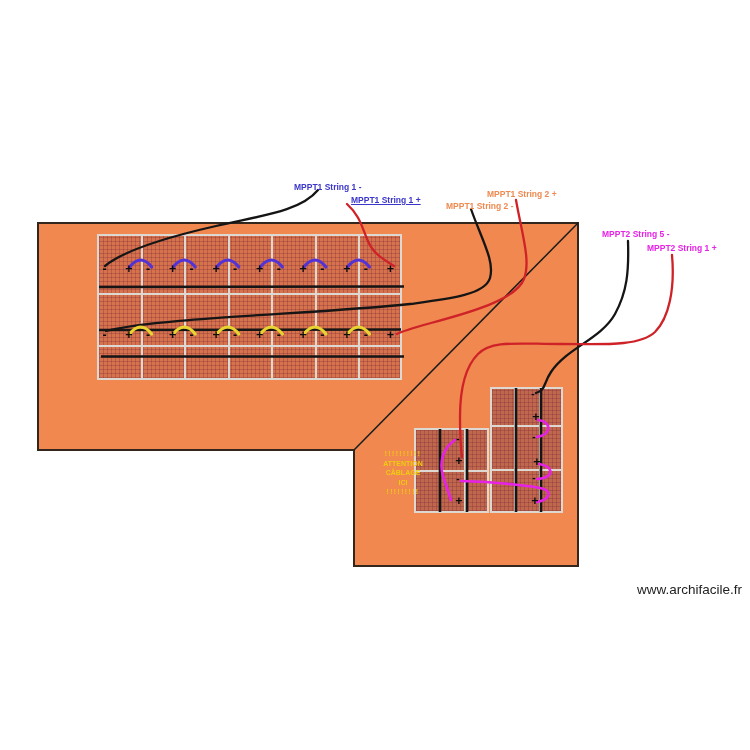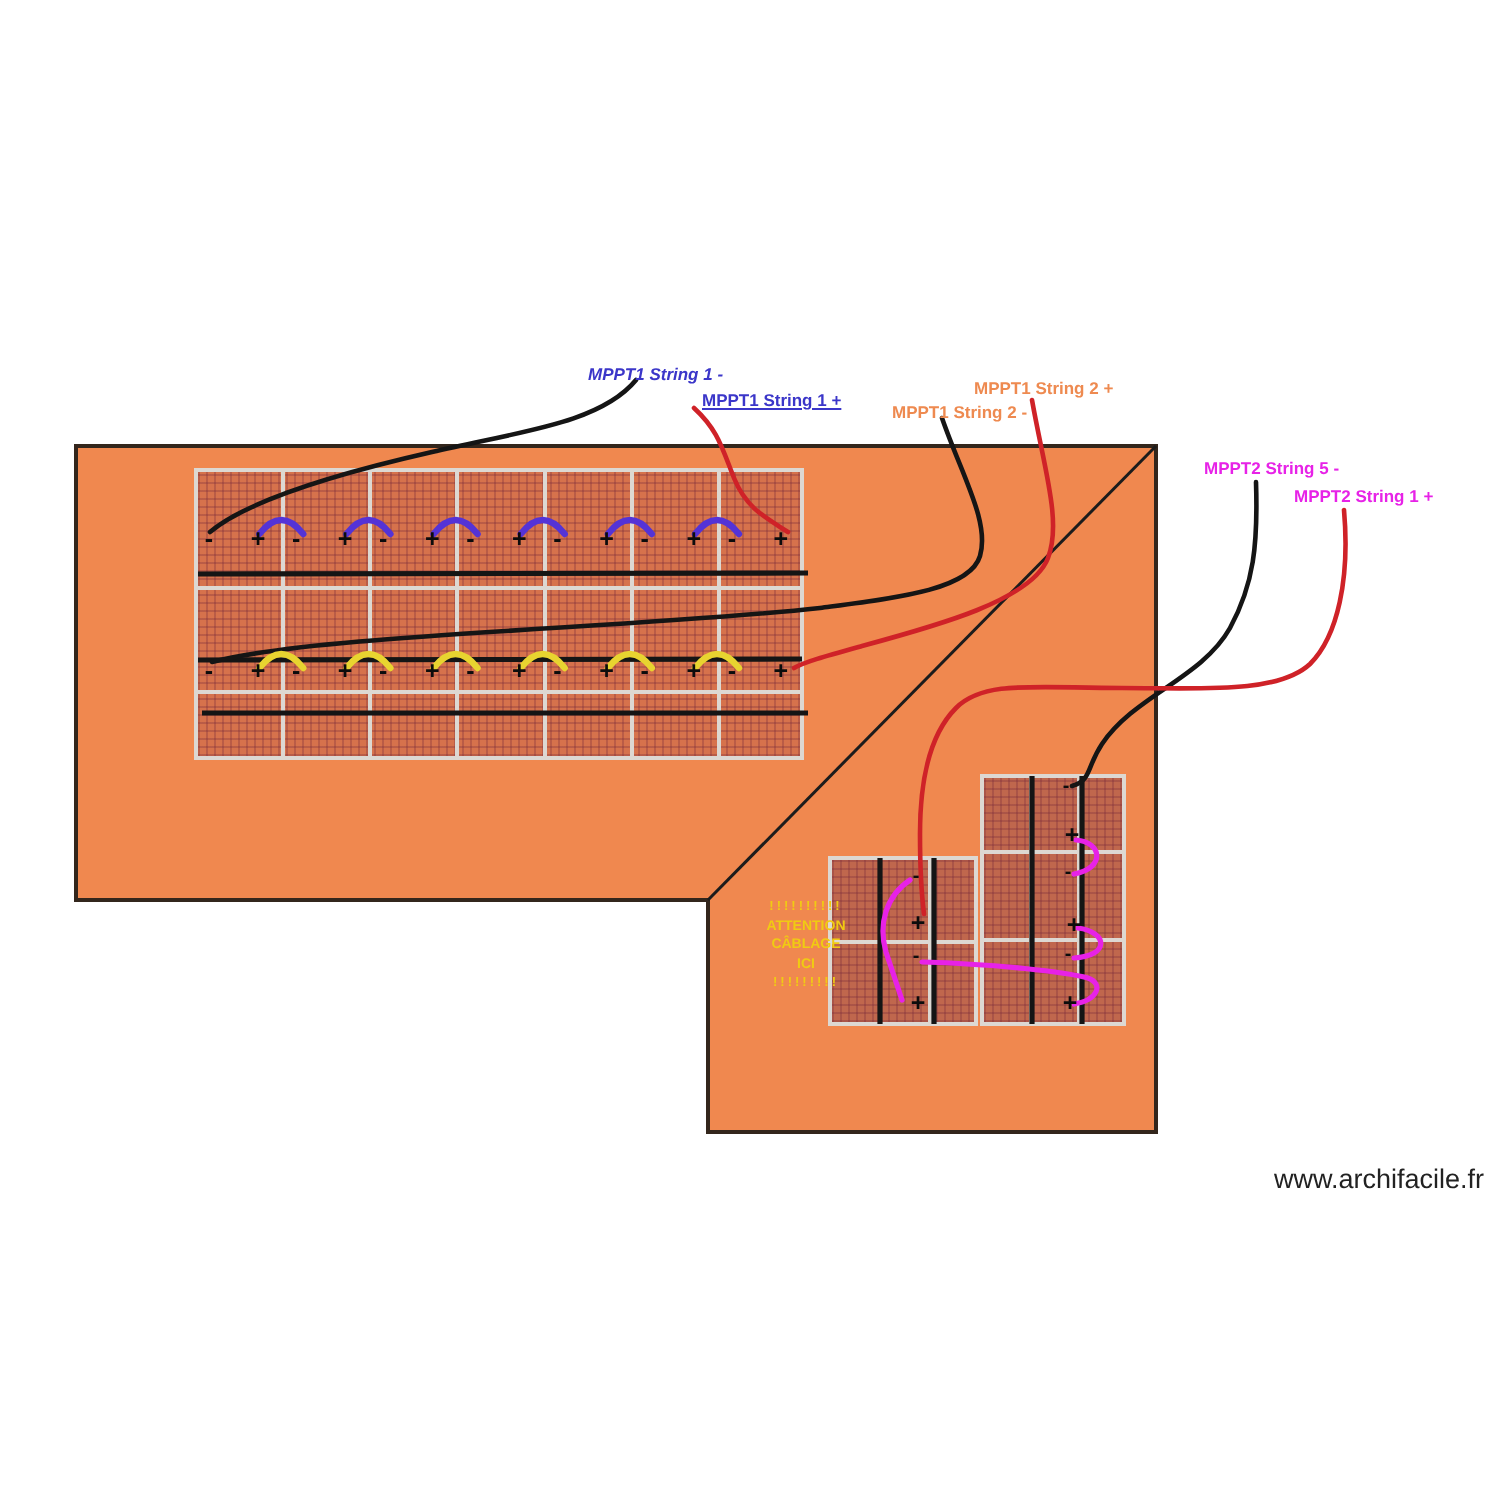--- a/index.html
+++ b/index.html
@@ -137,21 +137,21 @@
       <span class="t t-small" style="left: 458px; top: 479px;">-</span>
       <span class="t" style="left: 459px; top: 502px;">+</span>
       <span class="t t-small" style="left: 533px; top: 394px;">-</span>
       <span class="t" style="left: 536px; top: 418px;">+</span>
       <span class="t t-small" style="left: 534px; top: 437px;">-</span>
       <span class="t" style="left: 537px; top: 463px;">+</span>
       <span class="t t-small" style="left: 534px; top: 478px;">-</span>
       <span class="t" style="left: 535px; top: 502px;">+</span>
     </div>
 
-  <div class="lbl" style="left: 294px; top: 182px; color: rgb(59, 54, 201); font-style: italic;">MPPT1 String 1 -</div>
+  <div class="lbl" style="left: 294px; top: 182px; color: rgb(59, 54, 201);">MPPT1 String 1 -</div>
   <div class="lbl" style="left: 351px; top: 195px; color: rgb(59, 54, 201); text-decoration: underline;">MPPT1 String 1 +</div>
   <div class="lbl" style="left: 487px; top: 189px; color: rgb(238, 138, 80);">MPPT1 String 2 +</div>
   <div class="lbl" style="left: 446px; top: 201px; color: rgb(238, 138, 80);">MPPT1 String 2 -</div>
   <div class="lbl" style="left: 602px; top: 229px; color: rgb(231, 34, 231);">MPPT2 String 5 -</div>
   <div class="lbl" style="left: 647px; top: 243px; color: rgb(231, 34, 231);">MPPT2 String 1 +</div>
 
   <div class="warning" style="left:370px;top:449px;width:66px">
     <div class="warn-excl">!!!!!!!!!!</div>
     <div>ATTENTION</div>
     <div>CÂBLAGE</div>

